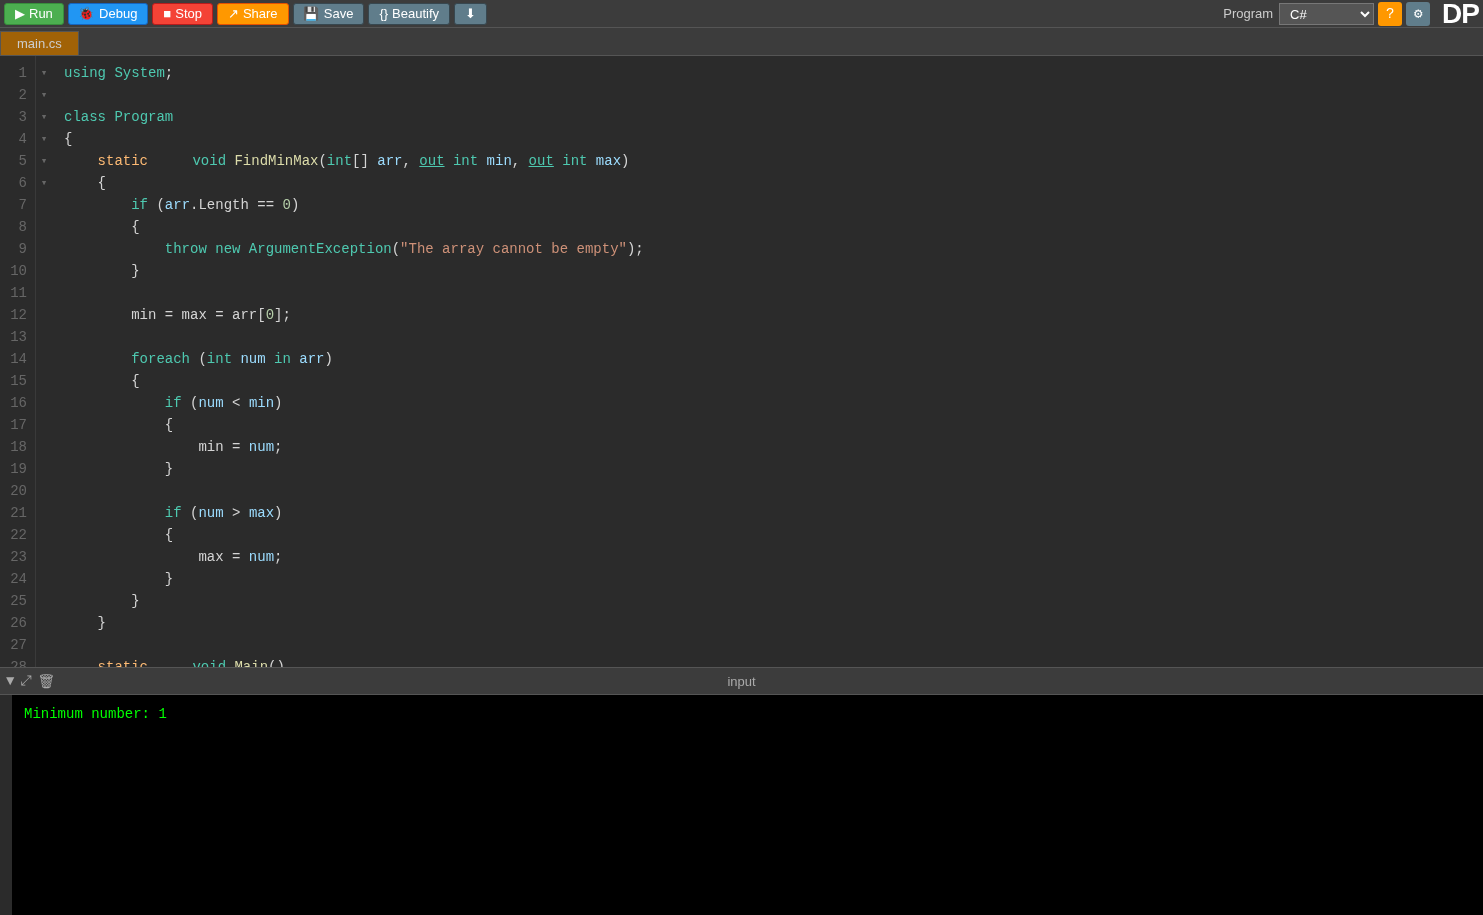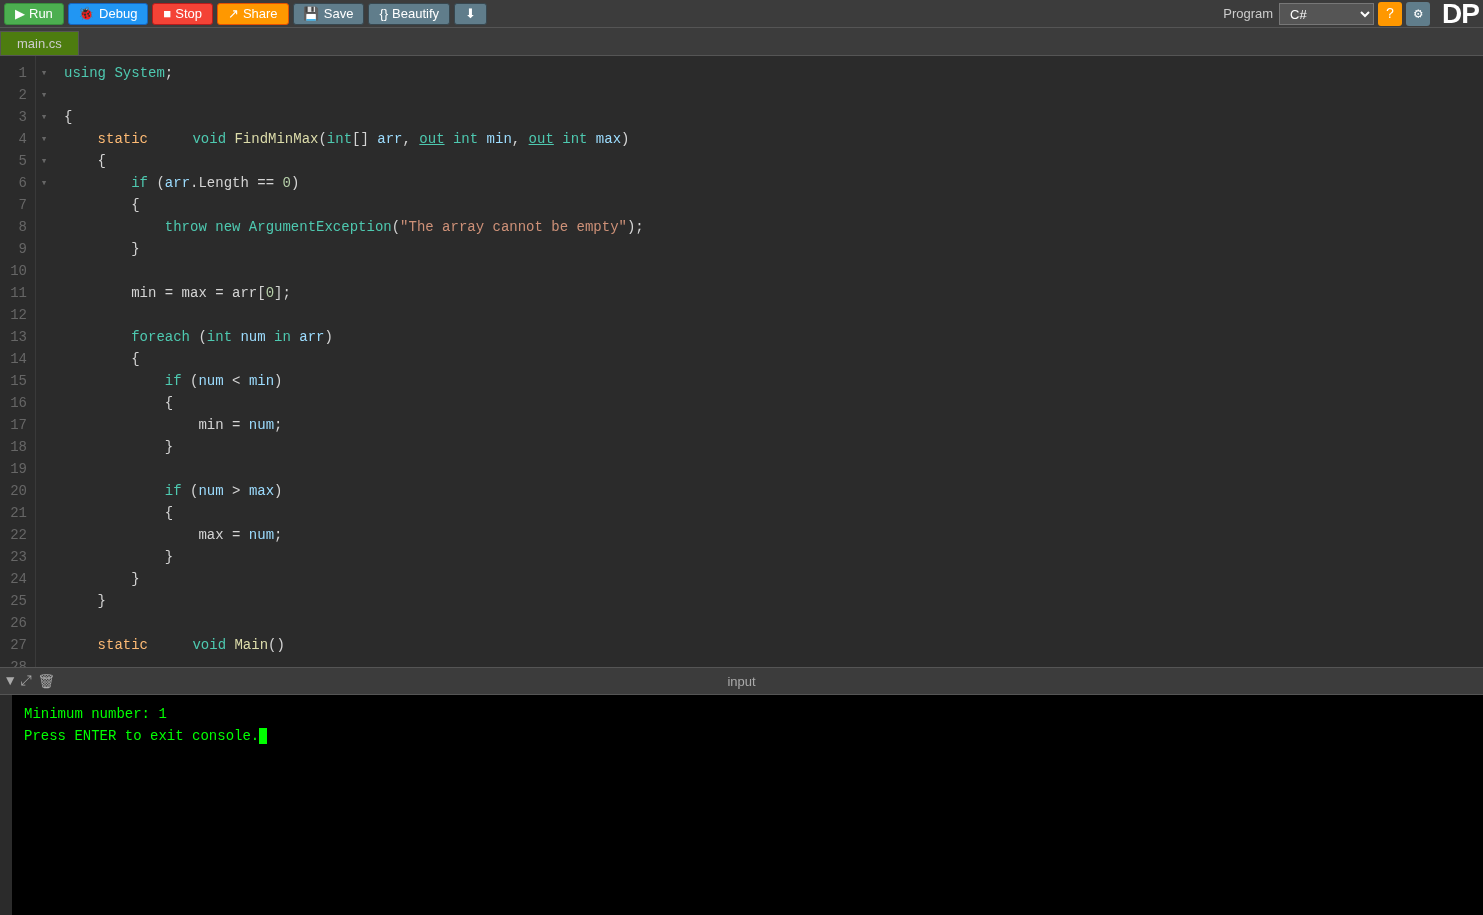--- a/index.html
+++ b/index.html
@@ -50,21 +50,21 @@
       font-family: Arial, sans-serif; margin-left: 8px;
       letter-spacing: -1px;
     }
 
     
     #tab-bar {
       background: #3c3c3c; height: 28px; display: flex; align-items: flex-end;
       border-bottom: 1px solid #555;
     }
     .tab {
-      background: #4d7c0f; color: #ccc; font-size: 13px;
+      background: #a16207; color: #ccc; font-size: 13px;
       padding: 4px 16px; border-top: 1px solid #555;
       border-right: 1px solid #555; border-left: 1px solid #555;
       font-family: Arial, sans-serif; cursor: pointer;
     }
 
     
     #editor-container {
       display: flex; background: #2b2b2b;
       height: calc(915px - 28px - 28px - 248px);
     }
@@ -250,20 +250,21 @@
       <div class="fold-indicator"></div>
       <div class="fold-indicator"></div>
       <div class="fold-indicator"></div>
       <div class="fold-indicator"></div>
       <div class="fold-indicator"></div>
       <div class="fold-indicator"></div>
     </div>
   <div id="code-area">
       <div class="code-line"><span class="kw-using">using</span><span class="normal"> </span><span class="class-name">System</span><span class="punctuation">;</span></div>
       <div class="code-line"></div>
+      <div class="code-line"><span class="kw-class">class</span><span class="normal"> </span><span class="class-name">Program</span></div>
       <div class="code-line"><span class="punctuation">{</span></div>
       <div class="code-line"><span class="kw-static">    static</span><span class="normal"> </span><span class="kw-void">void</span><span class="normal"> </span><span class="method-name">FindMinMax</span><span class="punctuation">(</span><span class="kw-int">int</span><span class="punctuation">[] </span><span class="param-name">arr</span><span class="punctuation">, </span><span class="kw-out">out</span><span class="normal"> </span><span class="kw-int">int</span><span class="normal"> </span><span class="param-name">min</span><span class="punctuation">, </span><span class="kw-out">out</span><span class="normal"> </span><span class="kw-int">int</span><span class="normal"> </span><span class="param-name">max</span><span class="punctuation">)</span></div>
       <div class="code-line"><span class="punctuation">    {</span></div>
       <div class="code-line"><span class="kw-if">        if</span><span class="punctuation"> (</span><span class="param-name">arr</span><span class="normal">.Length == </span><span class="num-lit">0</span><span class="punctuation">)</span></div>
       <div class="code-line"><span class="punctuation">        {</span></div>
       <div class="code-line"><span class="kw-throw">            throw</span><span class="normal"> </span><span class="kw-new">new</span><span class="normal"> </span><span class="class-name">ArgumentException</span><span class="punctuation">(</span><span class="string-lit">"The array cannot be empty"</span><span class="punctuation">);</span></div>
       <div class="code-line"><span class="punctuation">        }</span></div>
       <div class="code-line"></div>
       <div class="code-line"><span class="normal">        min = max = arr[</span><span class="num-lit">0</span><span class="punctuation">];</span></div>
       <div class="code-line"></div>
@@ -290,14 +291,13 @@
     <span class="console-icon">▼</span>
     <span class="console-icon">⤢</span>
     <span class="console-icon">🗑</span>
   </div>
   <span class="console-label">input</span>
 </div>
 
 <div id="console-output">
     <div class="console-line">Minimum number: 1</div>
     <div class="console-line"></div>
-    <div class="console-line">Press ENTER to exit console.<span class="console-cursor"></span></div>
   </div>
 
 </body></html>

